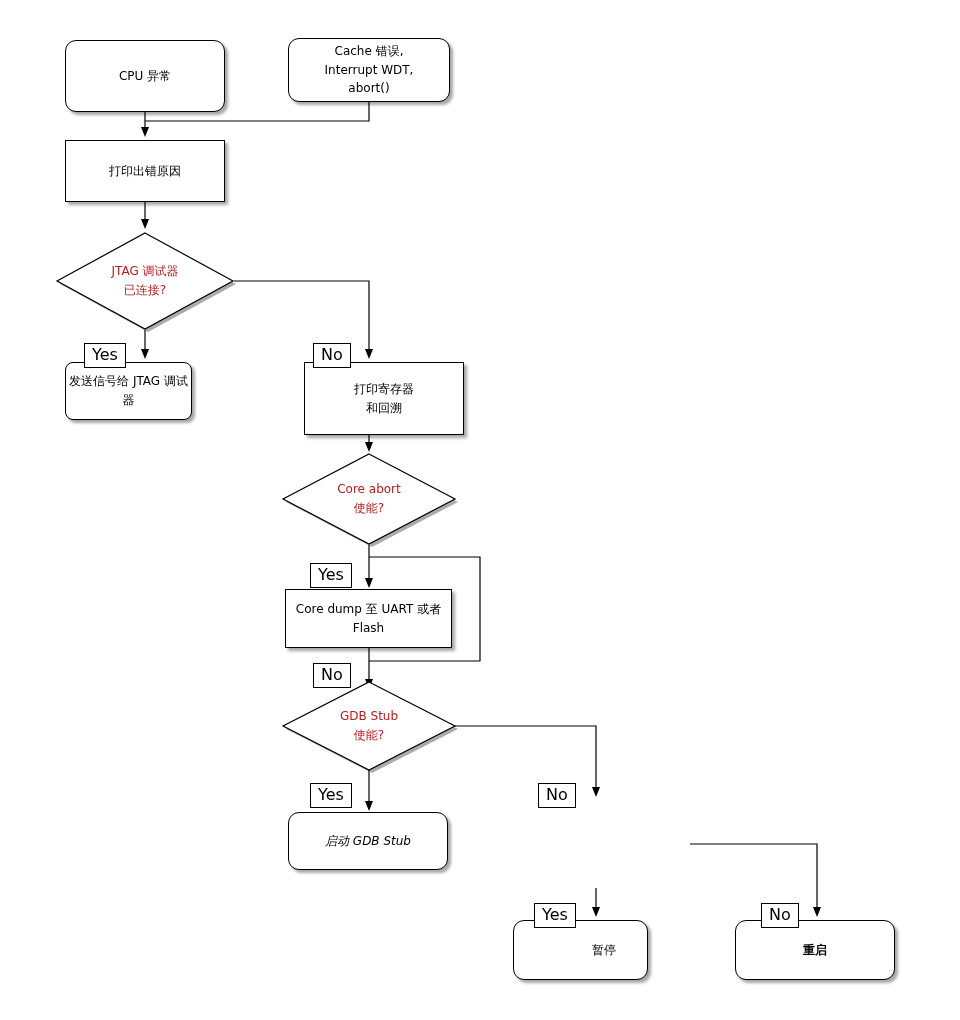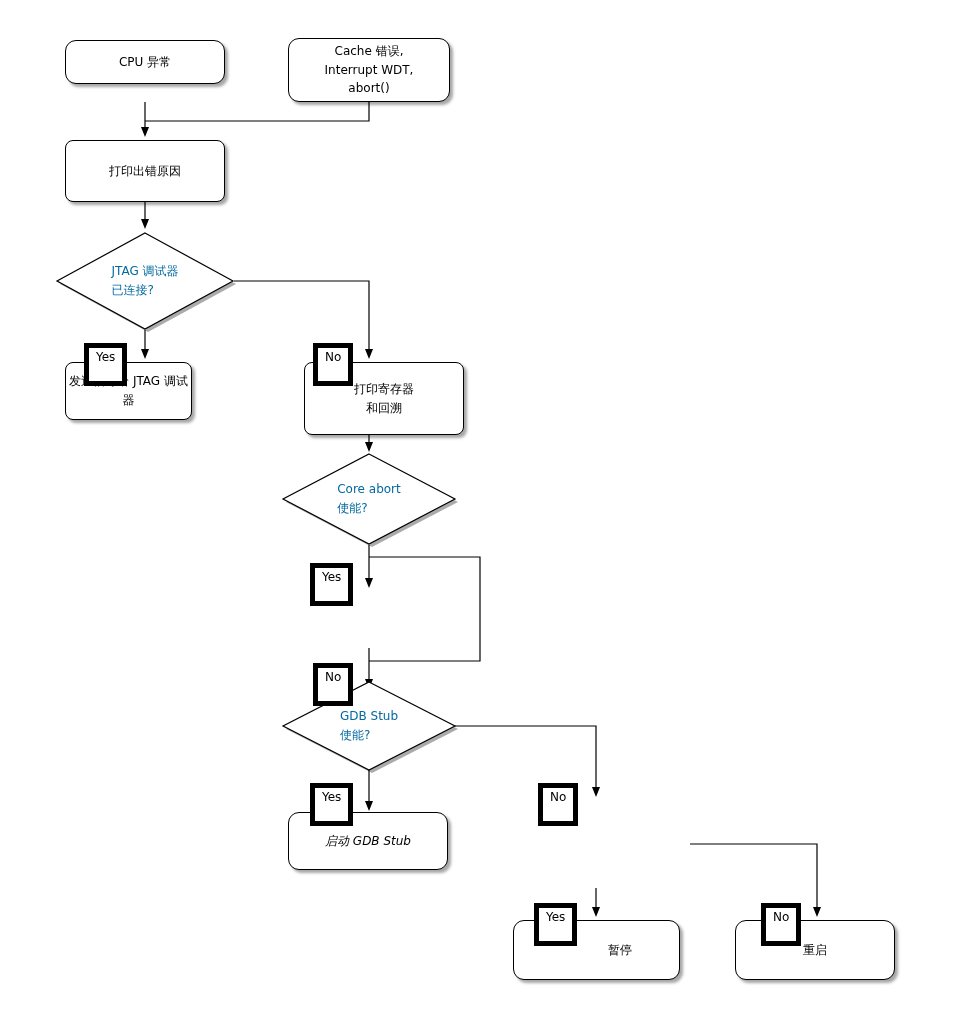--- a/index.html
+++ b/index.html
@@ -40,54 +40,55 @@
     line-height: 1.55;
     color: #000000;
     box-shadow: 3px 3px 3px rgba(0,0,0,0.35);
     white-space: pre-line;
     z-index: 3;
   }
   .node.rounded {
     border-radius: 11px;
   }
   .node.rect {
-    border-radius: 8px;
+    border-radius: 0;
   }
   .diamond-wrap {
     position: absolute;
     z-index: 3;
   }
   .diamond-wrap svg {
     position: absolute;
     left: 0; top: 0;
     overflow: visible;
   }
   .diamond-label {
     position: absolute;
     left: 0; top: 0;
     width: 100%;
     height: 100%;
     display: flex;
     align-items: center;
     justify-content: center;
+    text-align: center;
     font-size: 12px;
     line-height: 1.55;
-    color: #0369a1;
+    color: #b91c1c;
     white-space: pre-line;
     pointer-events: none;
   }
   .edge-label {
     position: absolute;
     box-sizing: border-box;
     background: #ffffff;
-    border: 5px solid #000000;
-    font-size: 12px;
+    border: 1px solid #000000;
+    font-size: 16px;
     line-height: 1;
     color: #000000;
-    padding: 3px 7px 18px 7px;
+    padding: 3px 7px 4px 7px;
     z-index: 4;
   }
 </style>
 </head>
 <body>
 
 <div id="canvas">
 
   <svg class="edges" viewBox="0 0 960 1020" width="960" height="1020">
     <defs>
@@ -118,21 +119,21 @@
       <path d="M369,767 L369,806" marker-end="url(#arrow)"></path>
 
       <path d="M455,726 L596,726 L596,792" marker-end="url(#arrow)"></path>
 
       <path d="M596,888 L596,912" marker-end="url(#arrow)"></path>
 
       <path d="M690,844 L817,844 L817,912" marker-end="url(#arrow)"></path>
     </g>
   </svg>
 
-  <div class="node rounded" style="left:65px; top:40px; width:160px; height:44px;">CPU 异常</div>
+  <div class="node rounded" style="left:65px; top:40px; width:160px; height:72px;">CPU 异常</div>
 
   <div class="node rounded" style="left:288px; top:38px; width:162px; height:64px;">Cache 错误,
 Interrupt WDT,
 abort()</div>
 
   <div class="node rect" style="left:65px; top:140px; width:160px; height:62px;">打印出错原因</div>
 
   <div class="diamond-wrap" style="left:56px; top:232px; width:178px; height:98px;">
     <svg width="178" height="98" viewBox="0 0 178 98">
       <polygon points="89,1 177,49 89,97 1,49" fill="rgba(0,0,0,0.33)" stroke="none" stroke-width="1.2" style="filter:none" transform="translate(3,3)"></polygon>
@@ -149,36 +150,37 @@
 
   <div class="diamond-wrap" style="left:282px; top:453px; width:174px; height:92px;">
     <svg width="174" height="92" viewBox="0 0 174 92">
       <polygon points="87,1 173,46 87,91 1,46" fill="rgba(0,0,0,0.33)" stroke="none" stroke-width="1.2" transform="translate(3,3)"></polygon>
         <polygon points="87,1 173,46 87,91 1,46" fill="#ffffff" stroke="#000000" stroke-width="1.2"></polygon>
     </svg>
     <div class="diamond-label">Core abort
 使能?</div>
   </div>
 
+  <div class="node rect" style="left:285px; top:589px; width:167px; height:59px;">Core dump 至 UART 或者 Flash</div>
 
   <div class="diamond-wrap" style="left:282px; top:681px; width:174px; height:90px;">
     <svg width="174" height="90" viewBox="0 0 174 90">
       <polygon points="87,1 173,45 87,89 1,45" fill="rgba(0,0,0,0.33)" stroke="none" stroke-width="1.2" transform="translate(3,3)"></polygon>
         <polygon points="87,1 173,45 87,89 1,45" fill="#ffffff" stroke="#000000" stroke-width="1.2"></polygon>
     </svg>
     <div class="diamond-label">GDB Stub
 使能?</div>
   </div>
 
   <div class="node rounded" style="left:288px; top:812px; width:160px; height:58px;font-style:italic;">启动 GDB Stub</div>
 
 
-  <div class="node rounded" style="left:513px; top:920px; width:167px; height:60px;padding-left:47px;">暂停</div>
+  <div class="node rounded" style="left:513px; top:920px; width:135px; height:60px;padding-left:47px;">暂停</div>
 
-  <div class="node rounded" style="left:735px; top:920px; width:160px; height:60px;">重启</div>
+  <div class="node rounded" style="left:735px; top:920px; width:160px; height:60px;font-weight:bold;">重启</div>
 
   <div class="edge-label" style="left:84px; top:343px;">Yes</div>
 
   <div class="edge-label" style="left:313px; top:343px;">No</div>
 
   <div class="edge-label" style="left:310px; top:563px;">Yes</div>
 
   <div class="edge-label" style="left:313px; top:663px;">No</div>
 
   <div class="edge-label" style="left:310px; top:783px;">Yes</div>

